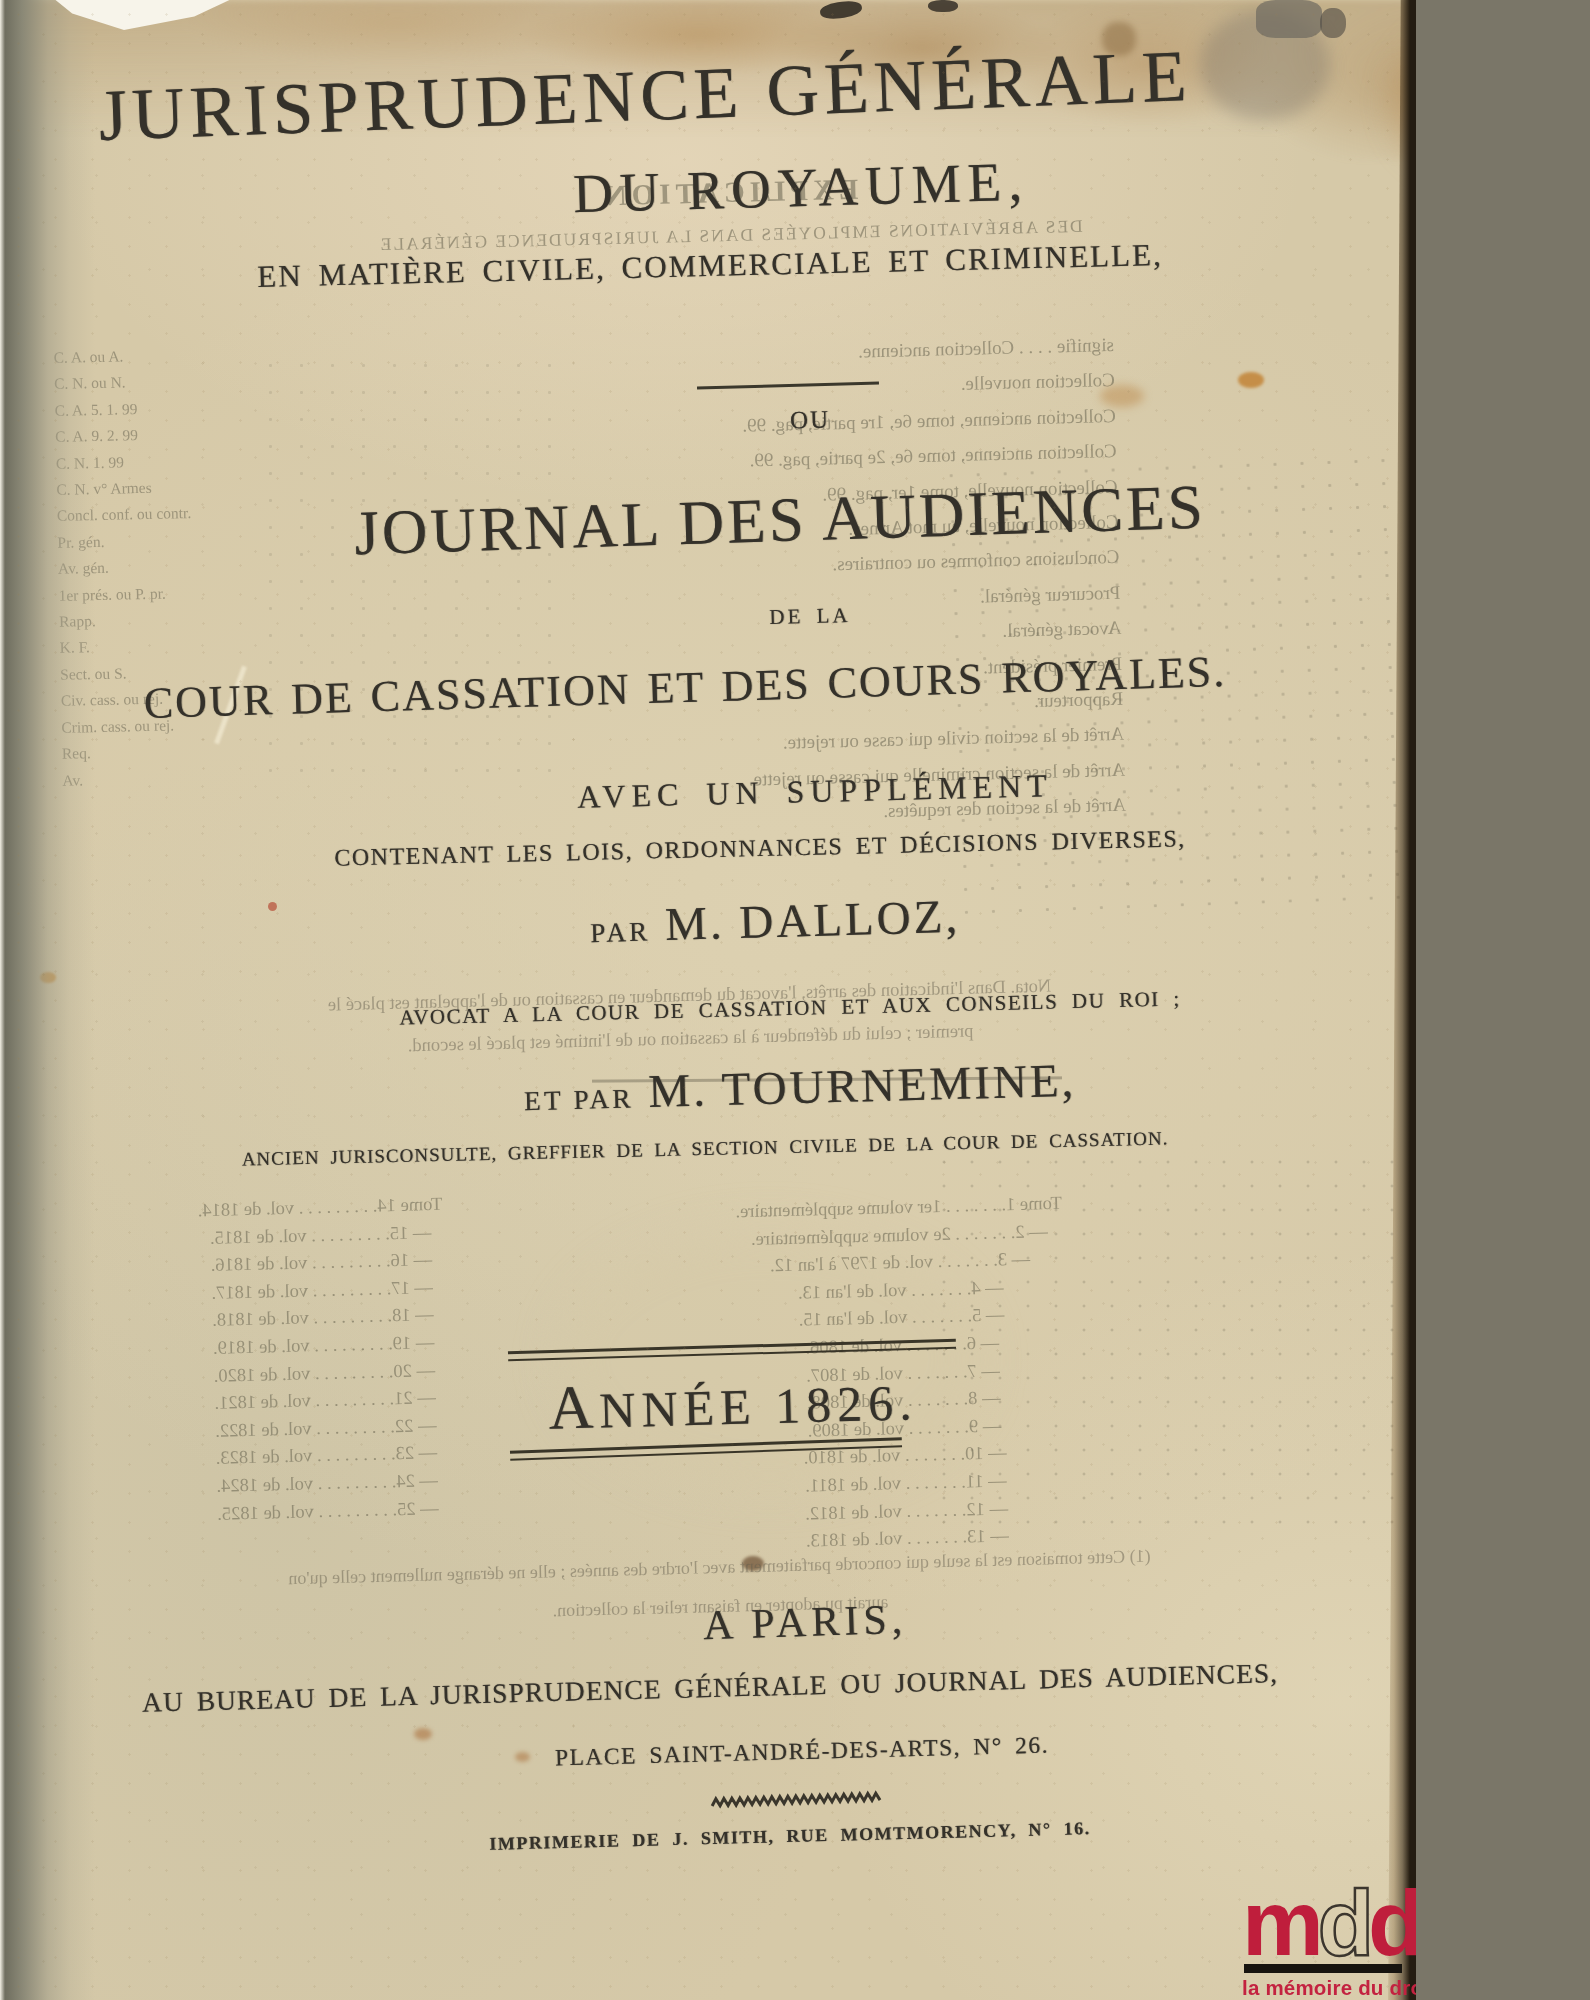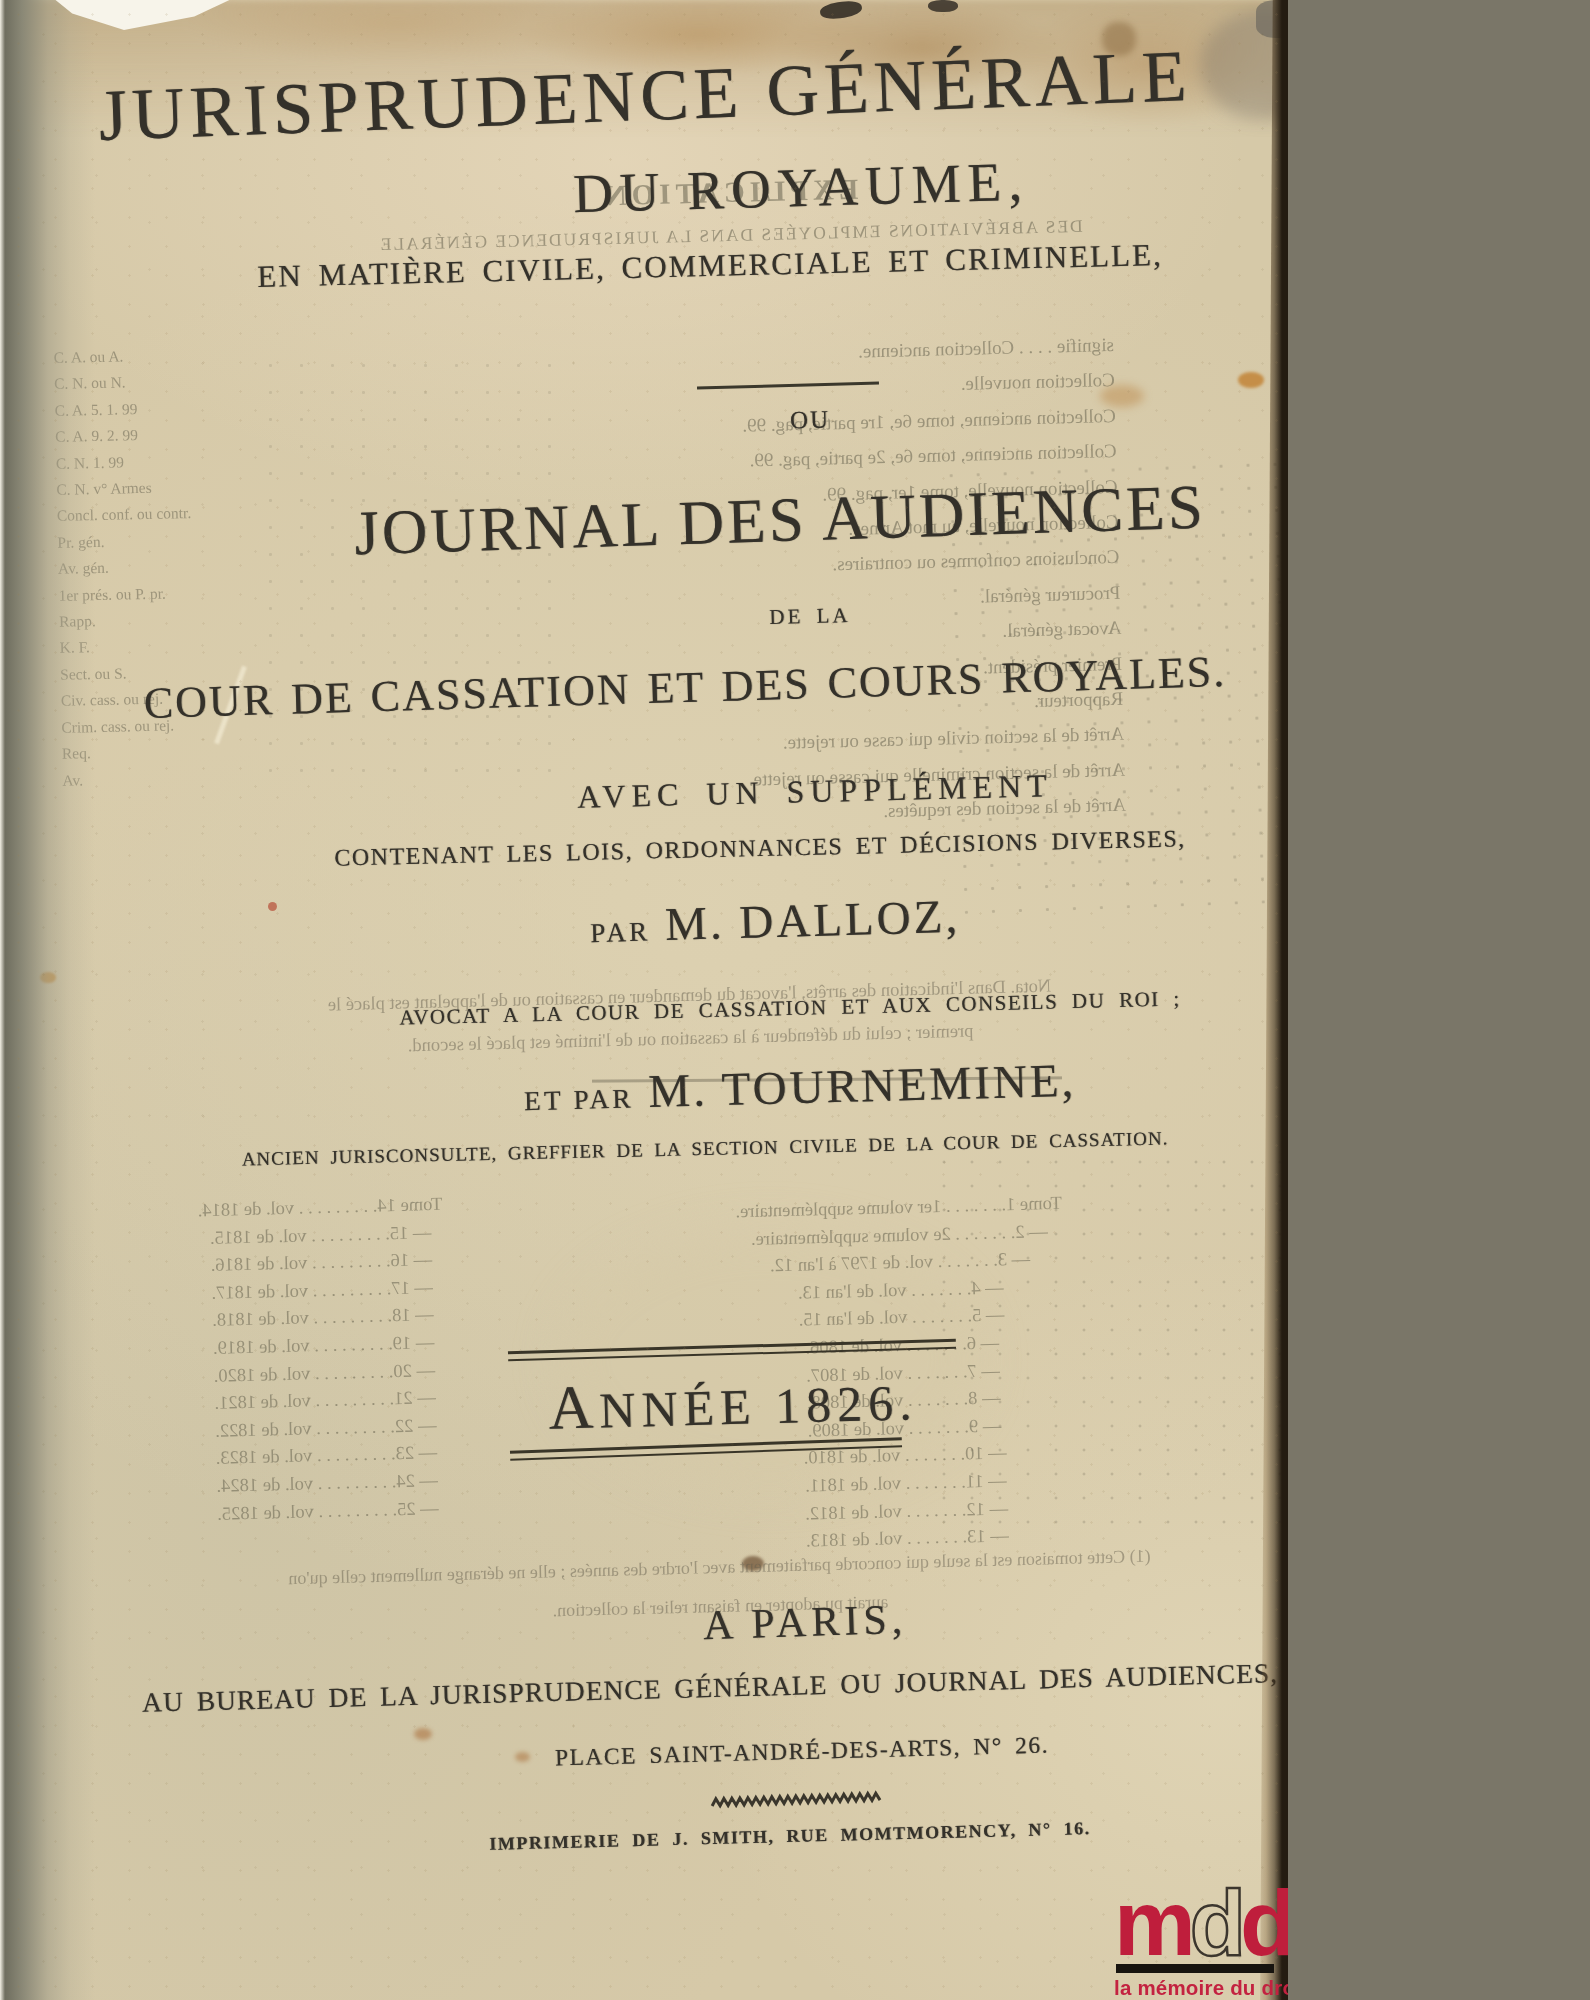--- a/index.html
+++ b/index.html
@@ -1,17 +1,17 @@
 <!DOCTYPE html>
 <html><head>
 <meta charset="utf-8">
 <style>
   html,body{margin:0;padding:0;background:#7a7668;}
   #page{
-    position:relative;width:1288px;height:2000px;overflow:hidden;
+    position:relative;width:1416px;height:2000px;overflow:hidden;
     background:
       radial-gradient(ellipse 900px 500px at 48% 8%, rgba(240,224,198,.5), transparent 70%),
       radial-gradient(ellipse 1200px 900px at 55% 45%, rgba(226,215,184,.55), transparent 80%),
       radial-gradient(ellipse 800px 1000px at 20% 75%, rgba(198,192,164,.5), transparent 75%),
       radial-gradient(ellipse 700px 600px at 95% 85%, rgba(232,222,192,.5), transparent 75%),
       #d6c9a8;
     font-family:"Liberation Serif", serif;
   }
   
   #page::after{

